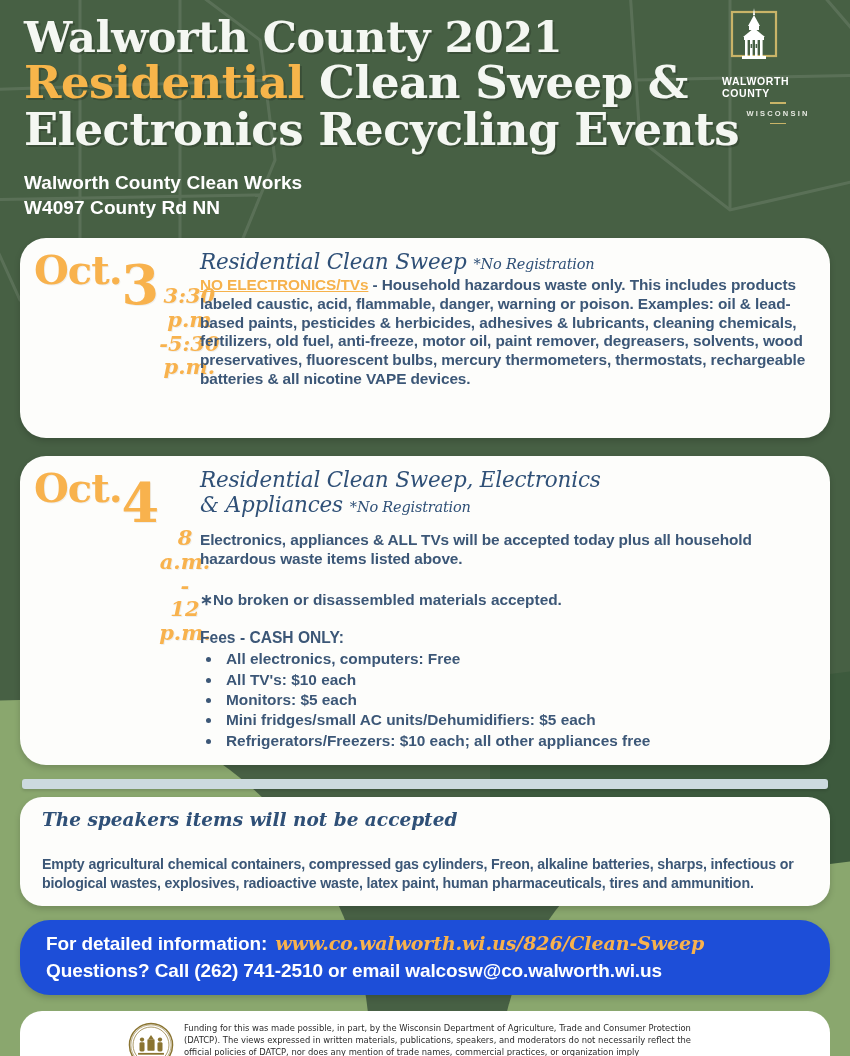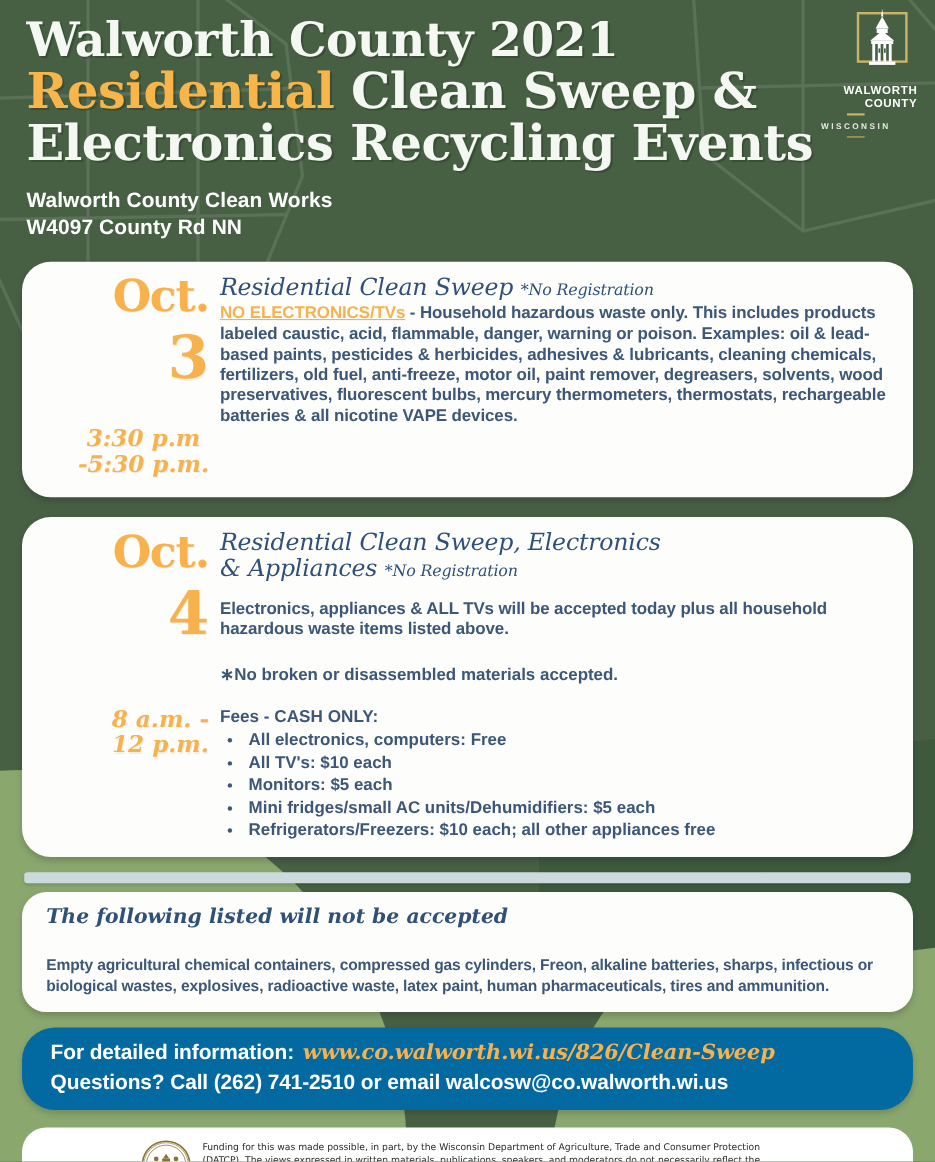--- a/index.html
+++ b/index.html
@@ -100,21 +100,21 @@
     line-height: 1.32;
     letter-spacing: .1px;
   }
 
   
   #county-logo {
     position: absolute;
     right: 16px;
     top: 6px;
     width: 112px;
-    text-align: right;
+    text-align: left;
   }
   .logo-name {
     color: #ffffff;
     font-size: 10.5px;
     font-weight: bold;
     letter-spacing: .6px;
     margin-top: 3px;
   }
   .logo-sub-row {
     display: flex;
@@ -142,22 +142,22 @@
     box-shadow: 0 3px 6px rgba(0,0,0,.17);
   }
   #card-oct3 { margin-top: 18px; min-height: 200px; }
   #card-oct4 { margin-top: 18px; min-height: 300px; }
 
   .card-date-col {
     width: 180px;
     flex: 0 0 180px;
     padding: 12px 10px 14px 14px;
     display: flex;
-    flex-direction: column;
-    align-items: flex-end;
+    flex-direction: row;
+    align-items: flex-start;
   }
   .date-month {
     font-family: "DejaVu Serif", serif;
     font-weight: bold;
     color: #f8b24d;
     font-size: 40px;
     line-height: 1;
     letter-spacing: -1px;
     text-shadow: 1px 1px 0 rgba(0,0,0,.06);
   }
@@ -267,21 +267,21 @@
     font-size: 14.2px;
     font-weight: bold;
     line-height: 1.28;
     color: #3c5777;
     letter-spacing: -.15px;
   }
 
   
   #contact-band {
     margin: 14px 20px 0 20px;
-    background: #0369a1;
+    background: #1d4ed8;
     border-radius: 30px;
     padding: 12px 0 13px 26px;
     box-shadow: 0 3px 6px rgba(0,0,0,.17);
   }
   .contact-line1 {
     color: #ffffff;
     font-size: 19px;
     font-weight: bold;
     letter-spacing: -.1px;
   }
@@ -431,21 +431,21 @@
         <li>Monitors: $5 each</li>
         <li>Mini fridges/small AC units/Dehumidifiers: $5 each</li>
         <li>Refrigerators/Freezers: $10 each; all other appliances free</li>
       </ul>
     </div>
   </div>
 
   <div id="divider-bar"></div>
 
   <div id="card-not-accepted">
-    <div class="na-heading">The following listed will not be accepted</div>
+    <div class="na-heading">The speakers items will not be accepted</div>
     <div class="na-text">Empty agricultural chemical containers, compressed gas cylinders, Freon, alkaline batteries, sharps, infectious or biological wastes, explosives, radioactive waste, latex paint, human pharmaceuticals, tires and ammunition.</div>
   </div>
 
   <div id="contact-band">
     <div class="contact-line1"><span>For detailed information:</span><span class="contact-url">www.co.walworth.wi.us/826/Clean-Sweep</span></div>
     <div class="contact-line2">Questions? Call (262) 741-2510 or email walcosw@co.walworth.wi.us</div>
   </div>
 
   <div id="footer-band">
     <svg id="footer-seal" viewBox="0 0 64 64">

